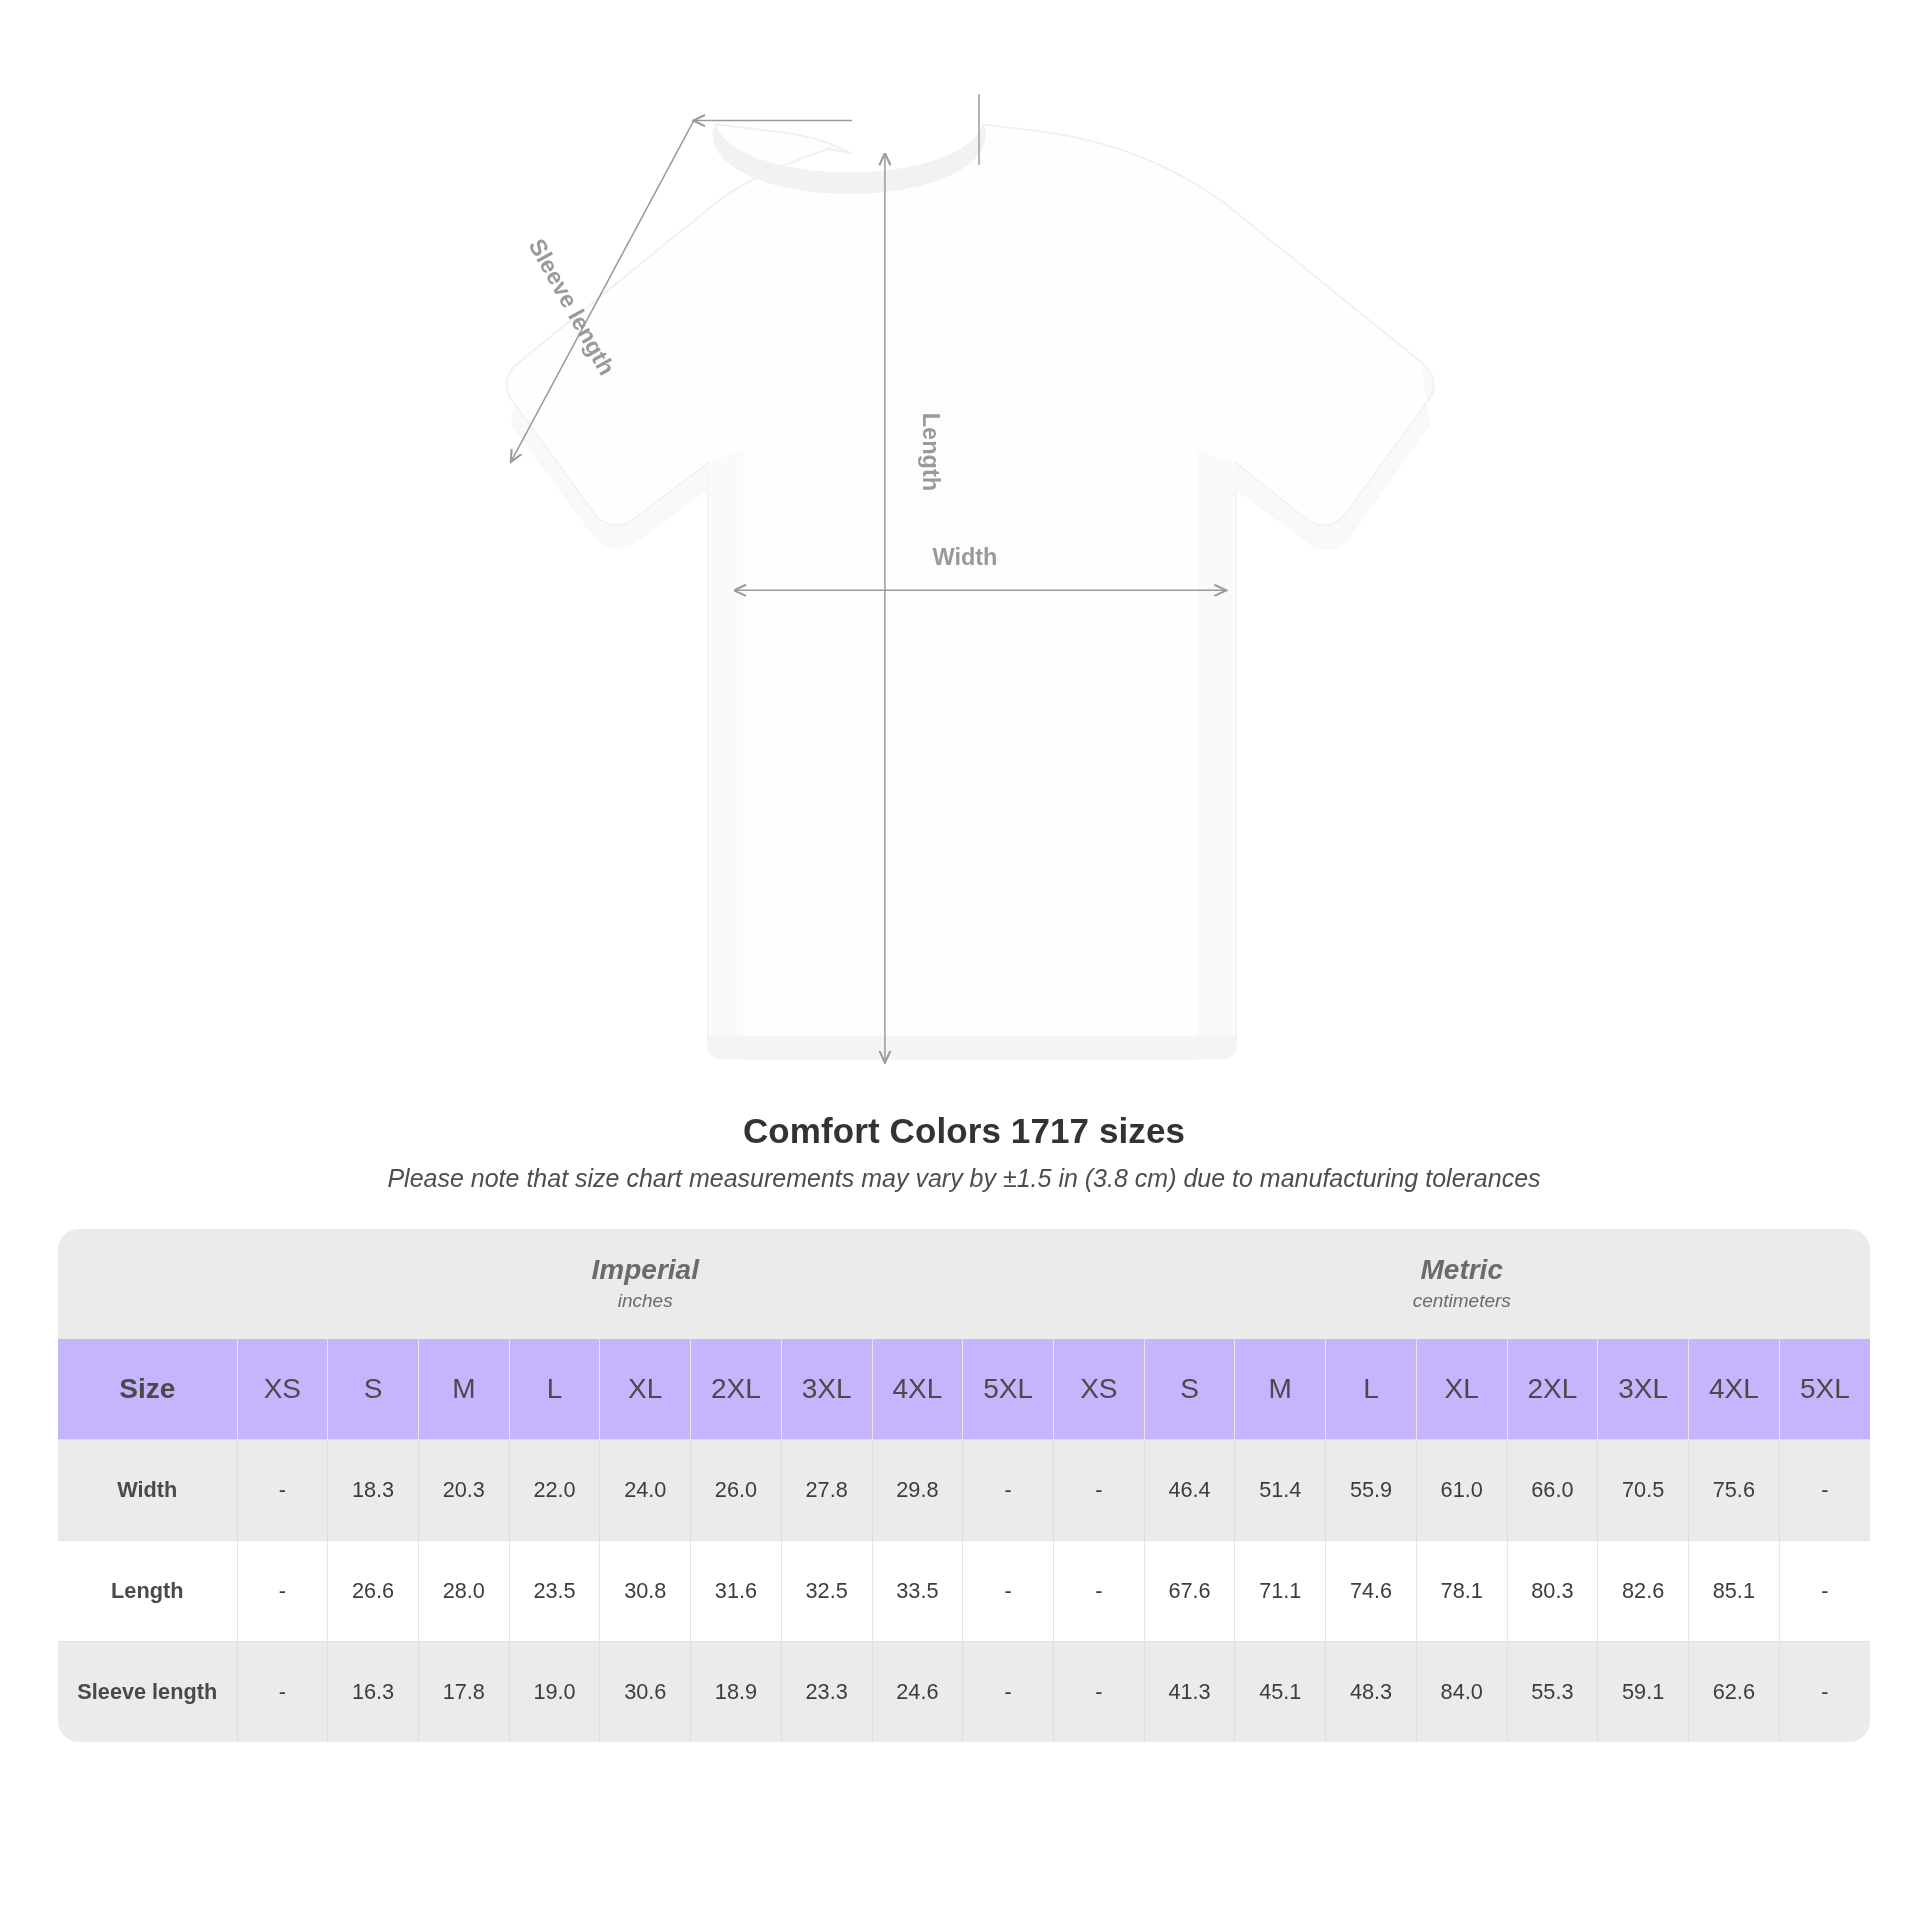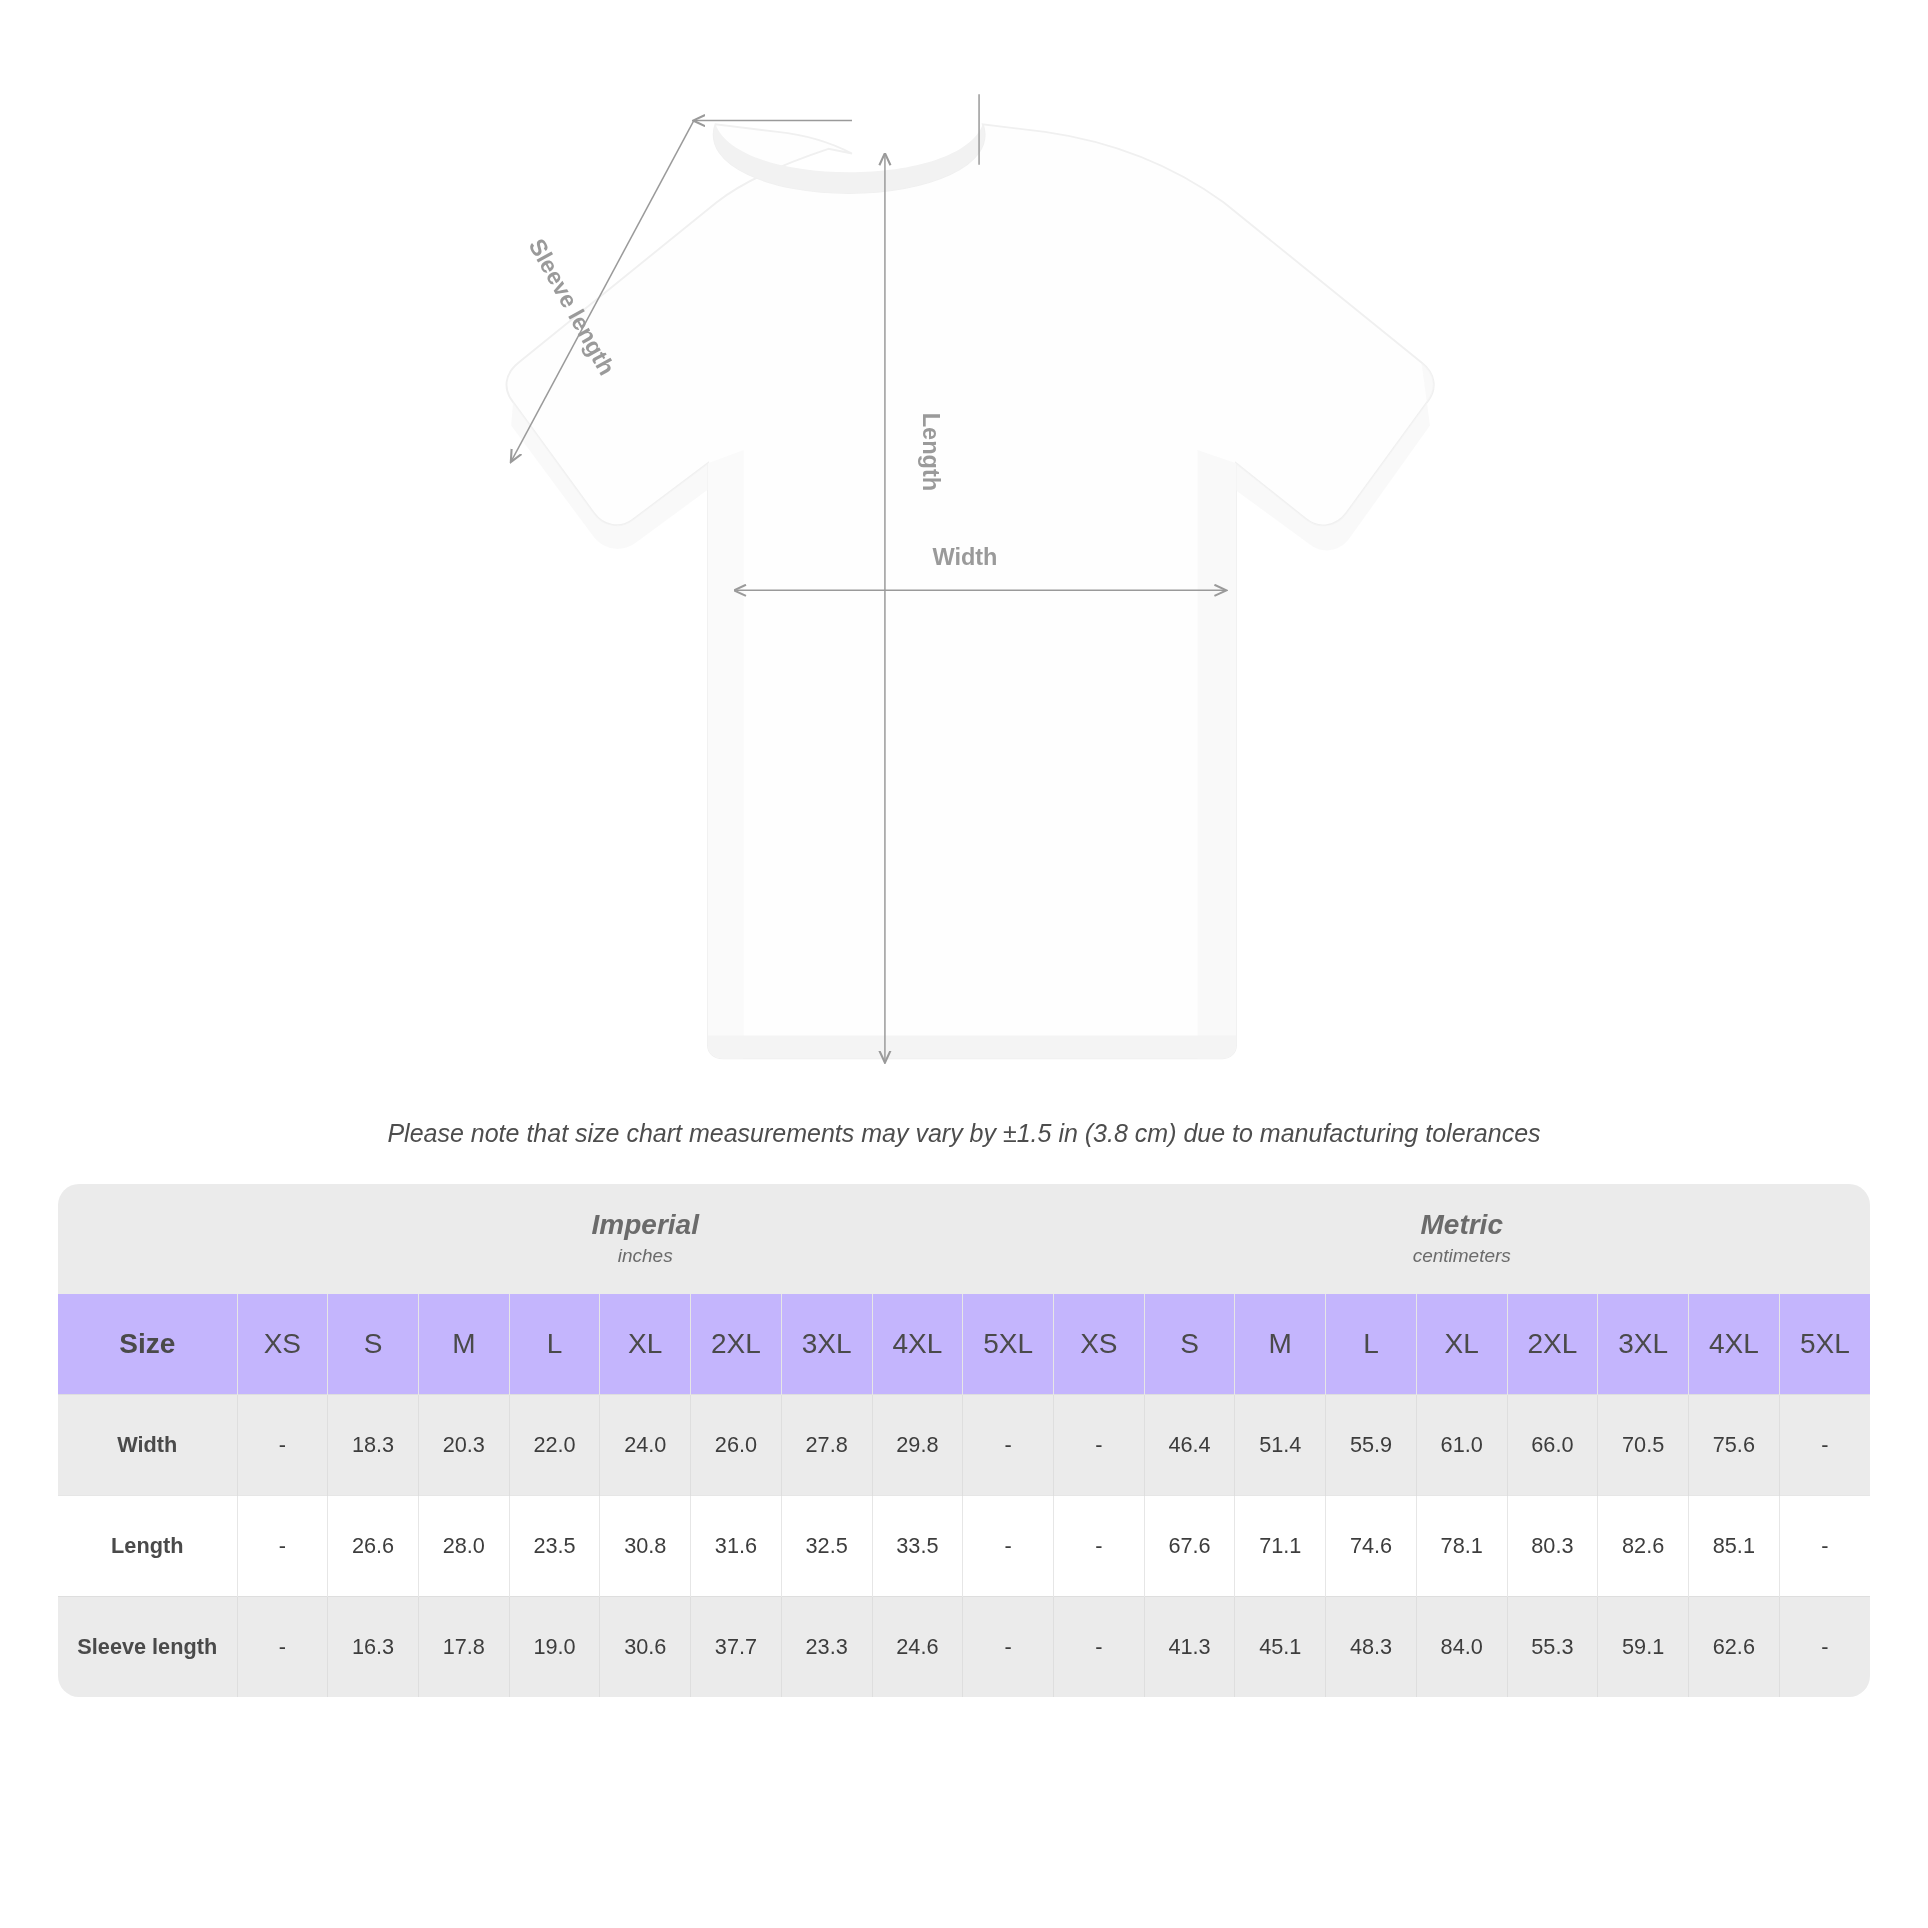--- a/index.html
+++ b/index.html
@@ -179,20 +179,21 @@
         <path d="M782,627 L1302,627" marker-start="url(#arrowStart)" marker-end="url(#arrowEnd)"></path>
       </g>
       <text x="1025" y="600" font-family="Liberation Sans, sans-serif" font-size="25" font-weight="bold" fill="#9a9a9a" text-anchor="middle">Width</text>
 
       <g stroke="#9a9a9a" stroke-width="1.6" fill="none">
         <path d="M1040,100 L1040,175"></path>
       </g>
     </svg>
   </div>
 
+  <h1 class="chart-title">Comfort Colors 1717 sizes</h1>
   <p class="chart-note">Please note that size chart measurements may vary by ±1.5 in (3.8 cm) due to manufacturing tolerances</p>
 
   <div class="table-wrap">
     <table class="size-table">
       <colgroup>
         <col class="first-col">
       </colgroup>
       <tbody>
         <tr class="unit-row">
           <td class="corner"></td>
@@ -271,21 +272,21 @@
           <td>-</td>
         </tr>
 
         <tr class="data-row alt">
           <td class="row-label">Sleeve length</td>
           <td>-</td>
           <td>16.3</td>
           <td>17.8</td>
           <td>19.0</td>
           <td>30.6</td>
-          <td>37.7</td>
+          <td>18.9</td>
           <td>23.3</td>
           <td>24.6</td>
           <td>-</td>
           <td>-</td>
           <td>41.3</td>
           <td>45.1</td>
           <td>48.3</td>
           <td>84.0</td>
           <td>55.3</td>
           <td>59.1</td>

